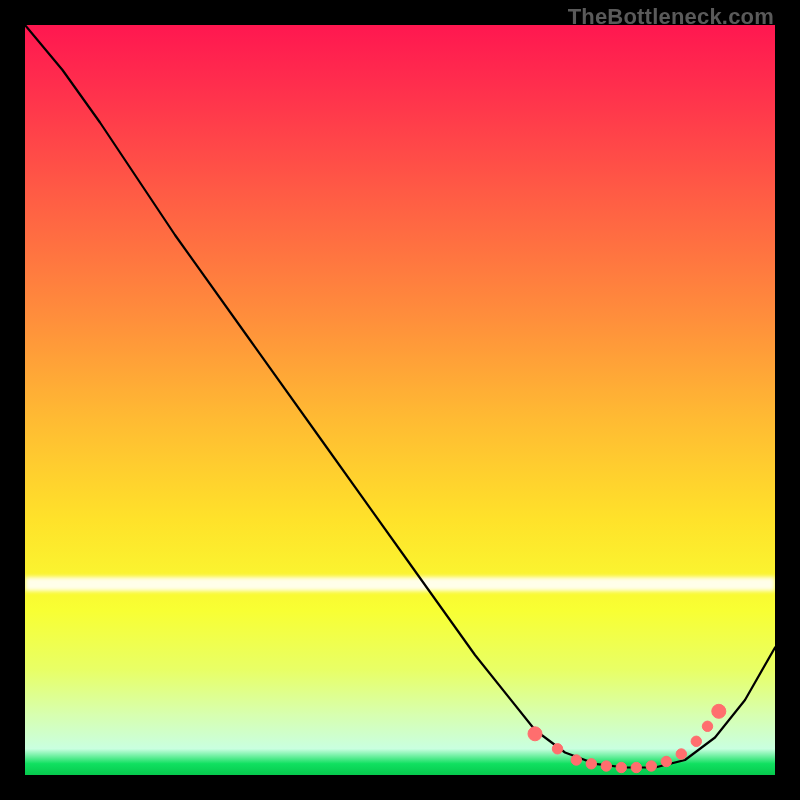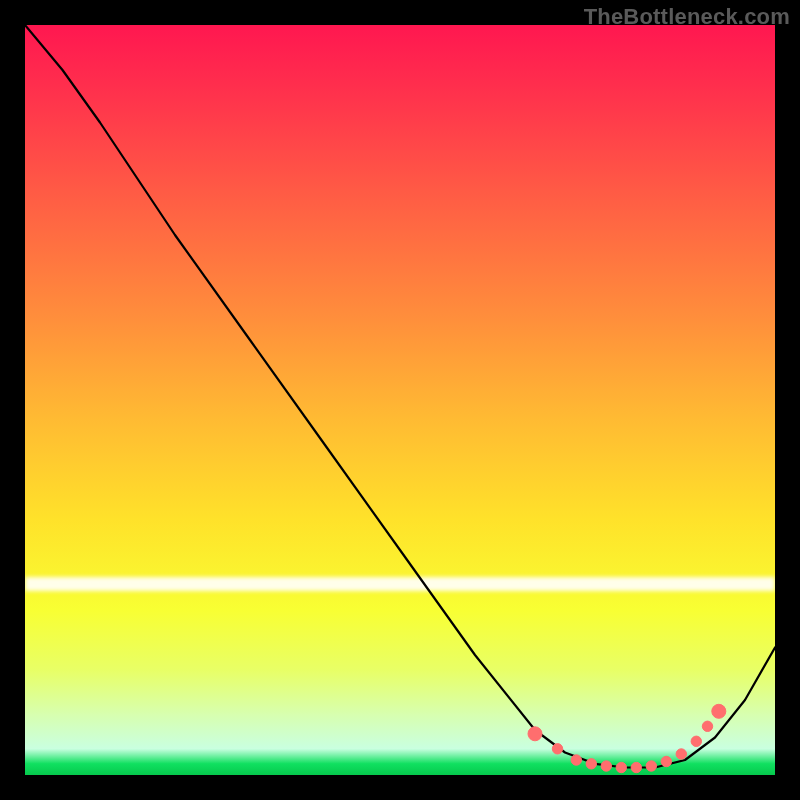--- a/index.html
+++ b/index.html
@@ -13,21 +13,21 @@
   }
   .frame {
     position: relative;
     width: 800px;
     height: 800px;
     background: #000;
   }
   .watermark {
     position: absolute;
     top: 4px;
-    right: 10px;
+    right: 26px;
     color: #5a5a5a;
     font-size: 22px;
     font-weight: 600;
     letter-spacing: 0.2px;
     z-index: 5;
     text-align: right;
   }
   .plot-area {
     position: absolute;
     left: 25px;

